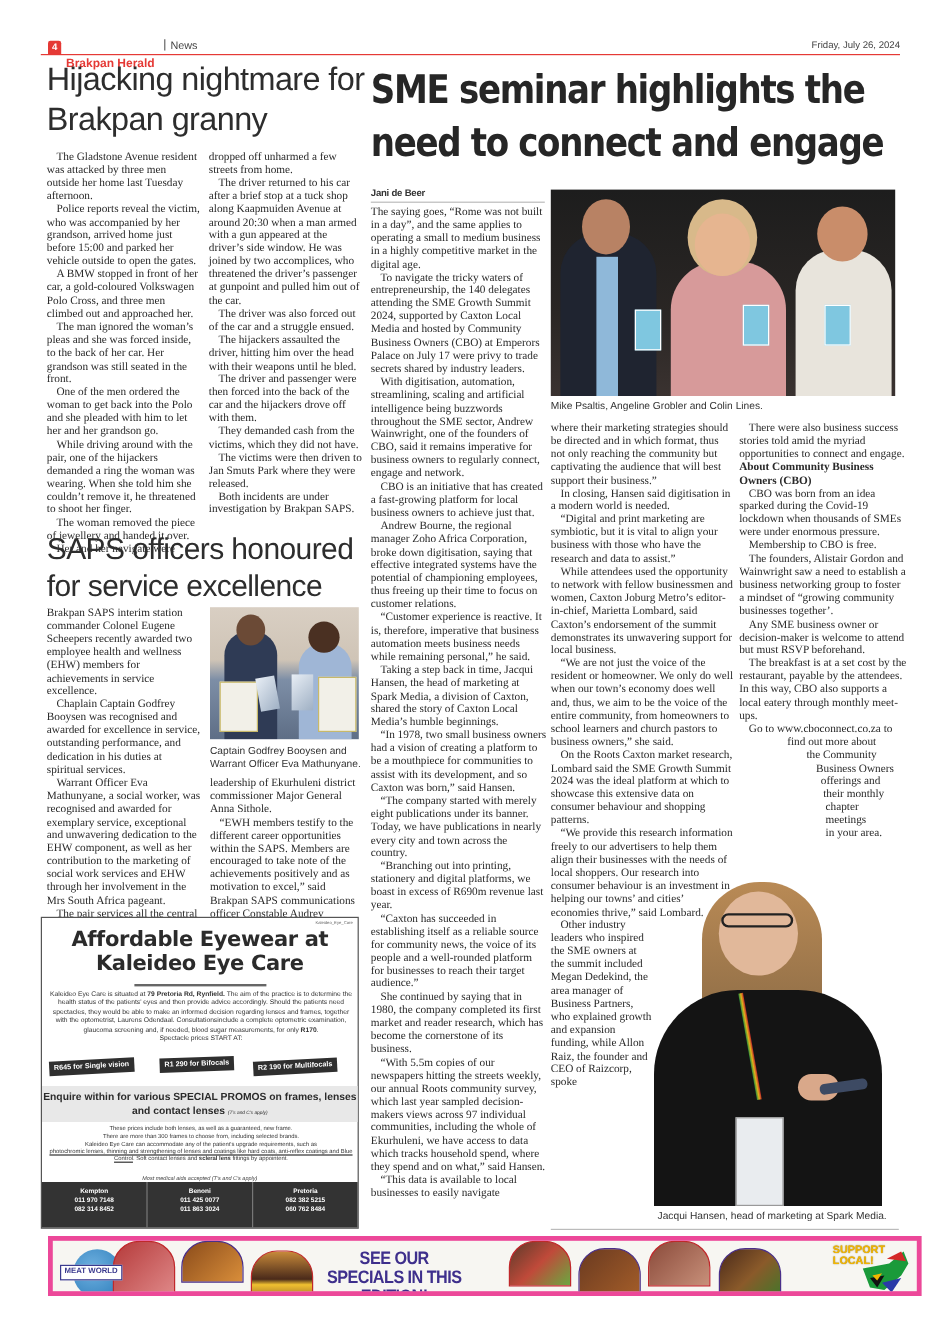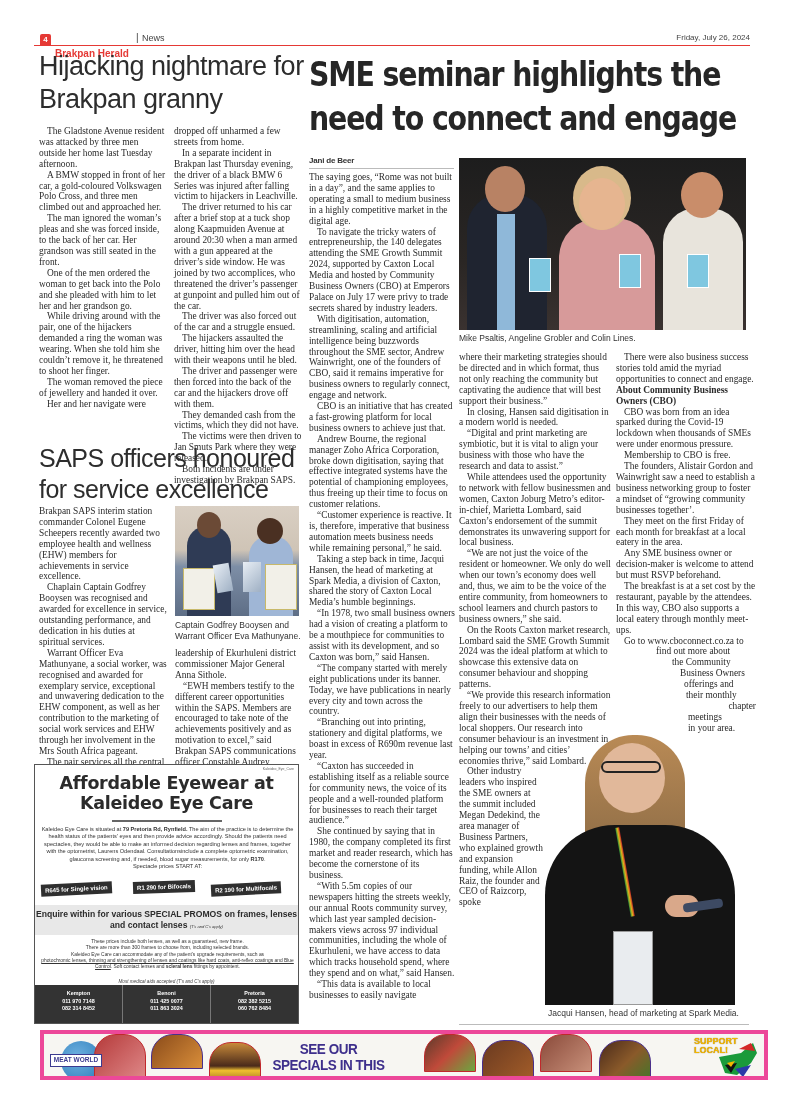--- a/index.html
+++ b/index.html
@@ -62,30 +62,30 @@
   <div class="page-num">4</div>
   <div class="paper-name">Brakpan Herald</div>
   <div class="section-sep">|</div>
   <div class="section-name">News</div>
   <div class="issue-date">Friday, July 26, 2024</div>
 </div>
 
 <h1 class="headline-light h-hijack">Hijacking nightmare for Brakpan granny</h1>
 <div class="col" style="left:39px; top:126px; width:128px;">
   <p>The Gladstone Avenue resident was attacked by three men outside her home last Tuesday afternoon.</p>
+  <p>Police reports reveal the victim, who was accompanied by her grandson, arrived home just before 15:00 and parked her vehicle outside to open the gates.</p>
   <p>A BMW stopped in front of her car, a gold-coloured Volkswagen Polo Cross, and three men climbed out and approached her.</p>
   <p>The man ignored the woman’s pleas and she was forced inside, to the back of her car. Her grandson was still seated in the front.</p>
   <p>One of the men ordered the woman to get back into the Polo and she pleaded with him to let her and her grandson go.</p>
   <p>While driving around with the pair, one of the hijackers demanded a ring the woman was wearing. When she told him she couldn’t remove it, he threatened to shoot her finger.</p>
   <p>The woman removed the piece of jewellery and handed it over.</p>
   <p>Her and her navigate were</p>
 </div>
 <div class="col" style="left:174px; top:126px; width:128px;">
   <p class="noind">dropped off unharmed a few streets from home.</p>
-  <p>In a separate incident in Brakpan last Thursday evening, the driver of a black BMW 6 Series was injured after falling victim to hijackers in Leachville.</p>
   <p>The driver returned to his car after a brief stop at a tuck shop along Kaapmuiden Avenue at around 20:30 when a man armed with a gun appeared at the driver’s side window. He was joined by two accomplices, who threatened the driver’s passenger at gunpoint and pulled him out of the car.</p>
   <p>The driver was also forced out of the car and a struggle ensued.</p>
   <p>The hijackers assaulted the driver, hitting him over the head with their weapons until he bled.</p>
   <p>The driver and passenger were then forced into the back of the car and the hijackers drove off with them.</p>
   <p>They demanded cash from the victims, which they did not have.</p>
   <p>The victims were then driven to Jan Smuts Park where they were released.</p>
   <p>Both incidents are under investigation by Brakpan SAPS.</p>
 </div>
 
 <h1 class="headline-light h-saps">SAPS officers honoured for service excellence</h1>
@@ -199,31 +199,30 @@
     <p>Other industry leaders who inspired the SME owners at the summit included Megan Dedekind, the area manager of Business Partners, who explained growth and expansion funding, while Allon Raiz, the founder and CEO of Raizcorp, spoke</p>
   </div>
 </div>
 
 <div class="col" style="left:616px; top:352px; width:140px;">
   <p>There were also business success stories told amid the myriad opportunities to connect and engage.</p>
   <p class="bold">About Community Business Owners (CBO)</p>
   <p>CBO was born from an idea sparked during the Covid-19 lockdown when thousands of SMEs were under enormous pressure.</p>
   <p>Membership to CBO is free.</p>
   <p>The founders, Alistair Gordon and Wainwright saw a need to establish a business networking group to foster a mindset of “growing community businesses together’.</p>
-  <p>They meet on the first Friday of each month for breakfast at a local eatery in the area.</p>
   <p>Any SME business owner or decision-maker is welcome to attend but must RSVP beforehand.</p>
   <p>The breakfast is at a set cost by the restaurant, payable by the attendees. In this way, CBO also supports a local eatery through monthly meet-ups.</p>
   <p>Go to www.cboconnect.co.za to</p>
   <div style="position:relative;">
     <div style="padding-left:40px;">find out more about</div>
     <div style="padding-left:56px;">the Community</div>
     <div style="padding-left:64px;">Business Owners</div>
     <div style="padding-left:68px;">offerings and</div>
     <div style="padding-left:70px;">their monthly</div>
-    <div style="padding-left:72px;text-align:right;">chapter</div>
+    <div style="padding-left:72px;">chapter</div>
     <div style="padding-left:72px;">meetings</div>
     <div style="padding-left:72px;">in your area.</div>
   </div>
 </div>
 
 <div class="photo" style="left:545px; top:735px; width:196px; height:270px;">
   <div style="position:absolute;left:40px;top:0;width:100px;height:130px;border-radius:48px 48px 20px 20px;background:linear-gradient(180deg,#b98a55,#8a6a45);"></div>
   <div style="position:absolute;left:54px;top:8px;width:66px;height:70px;border-radius:50%;background:#e1b89a;"></div>
   <div style="position:absolute;left:56px;top:26px;width:60px;height:12px;border:2px solid #222;border-radius:6px;"></div>
   <div style="position:absolute;left:0;top:90px;width:190px;height:180px;border-radius:70px 70px 0 0;background:#141414;"></div>

